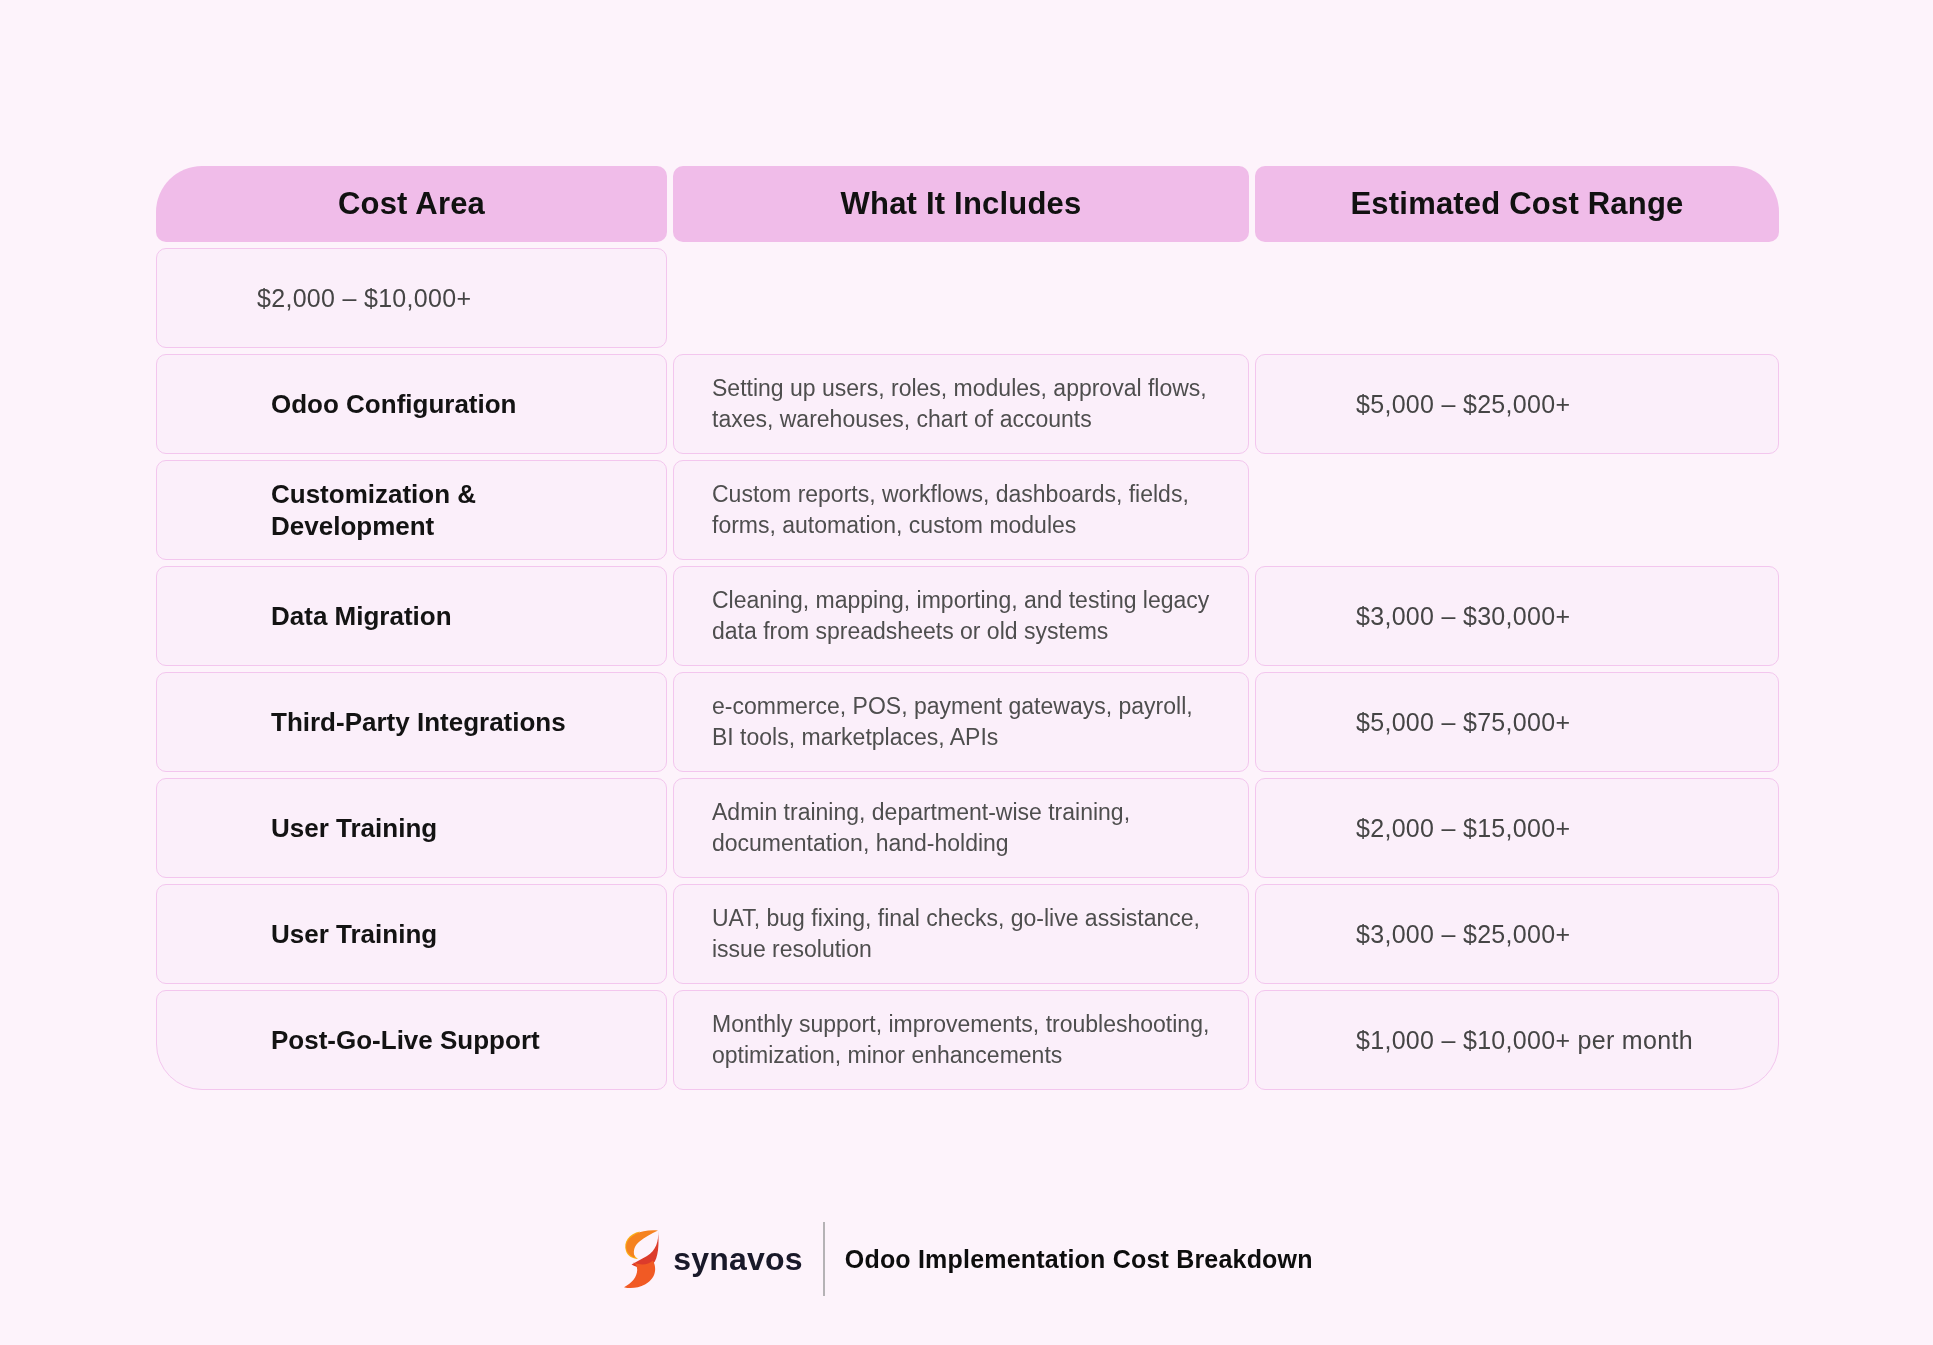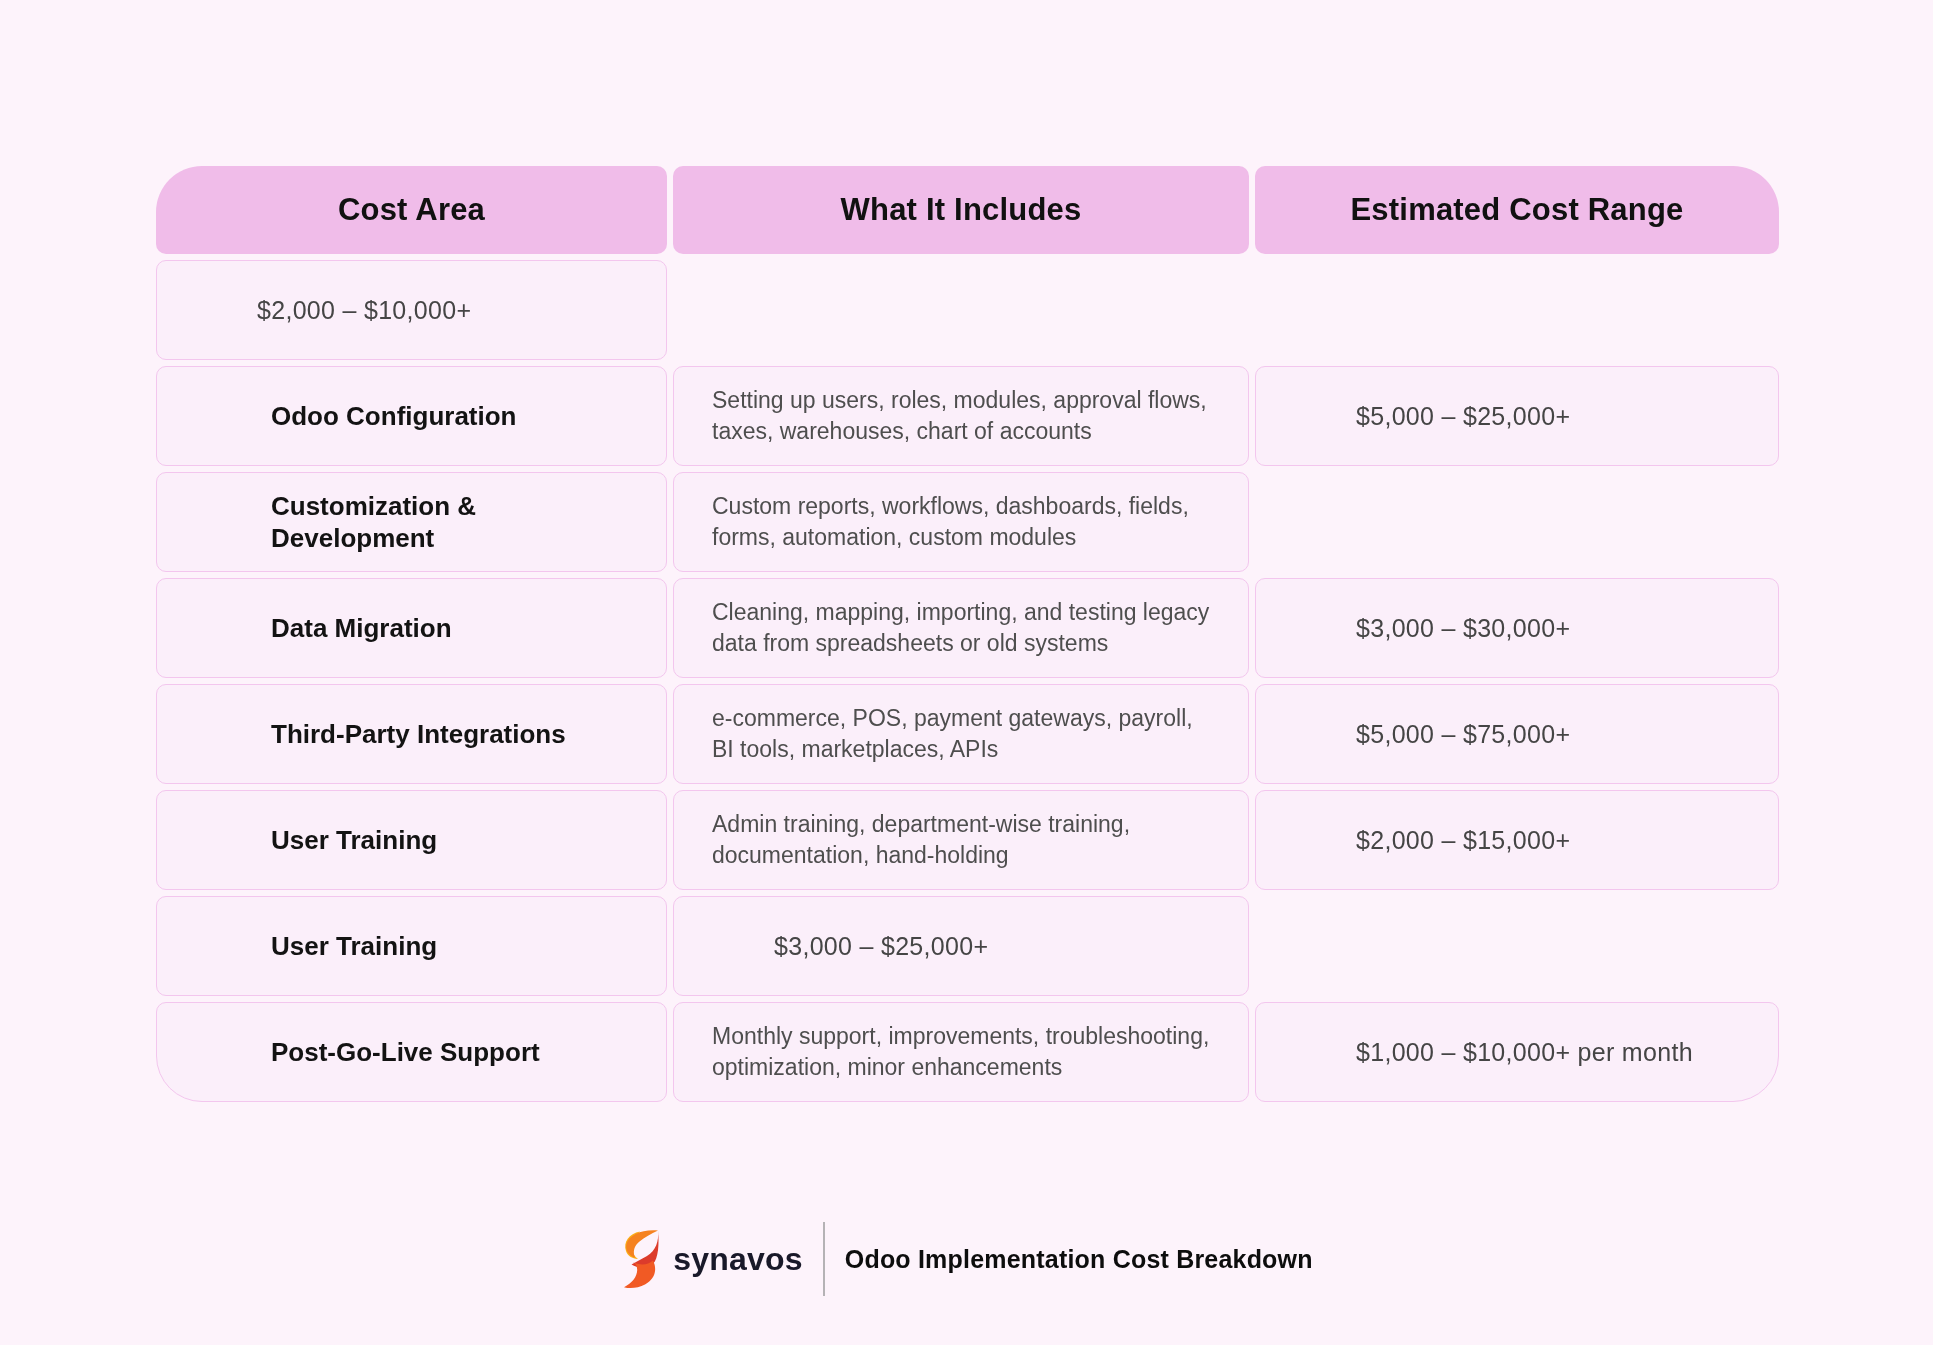--- a/index.html
+++ b/index.html
@@ -32,21 +32,21 @@
     flex-direction:column;
     gap:6px;
   }
   .trow{
     display:grid;
     grid-template-columns:511px 576px 524px;
     gap:6px;
   }
   .hcell{
     background:var(--header-bg);
-    height:88px;
+    height:76px;
     border-radius:10px;
     display:flex;
     align-items:center;
     justify-content:center;
     font-size:31px;
     font-weight:700;
     color:var(--header-text);
     letter-spacing:.2px;
   }
   .hcell.corner-tl{border-top-left-radius:46px;}
@@ -186,20 +186,23 @@
         <span>Admin training, department-wise training, documentation, hand-holding</span>
       </div>
     <div class="cell range">
         <span>$2,000 – $15,000+</span>
       </div>
   </div>
 
   <div class="trow">
     <div class="cell area">
         <span>User Training</span>
+      </div>
+    <div class="cell includes">
+        <span>UAT, bug fixing, final checks, go-live assistance, issue resolution</span>
       </div>
     <div class="cell range">
         <span>$3,000 – $25,000+</span>
       </div>
   </div>
 
   <div class="trow">
     <div class="cell area corner-bl">
         <span>Post-Go-Live Support</span>
       </div>

